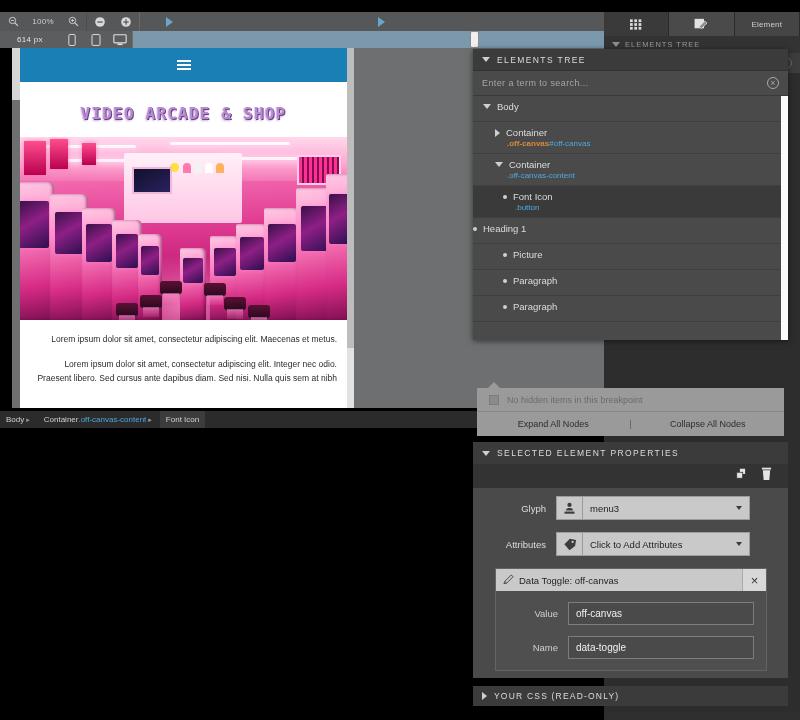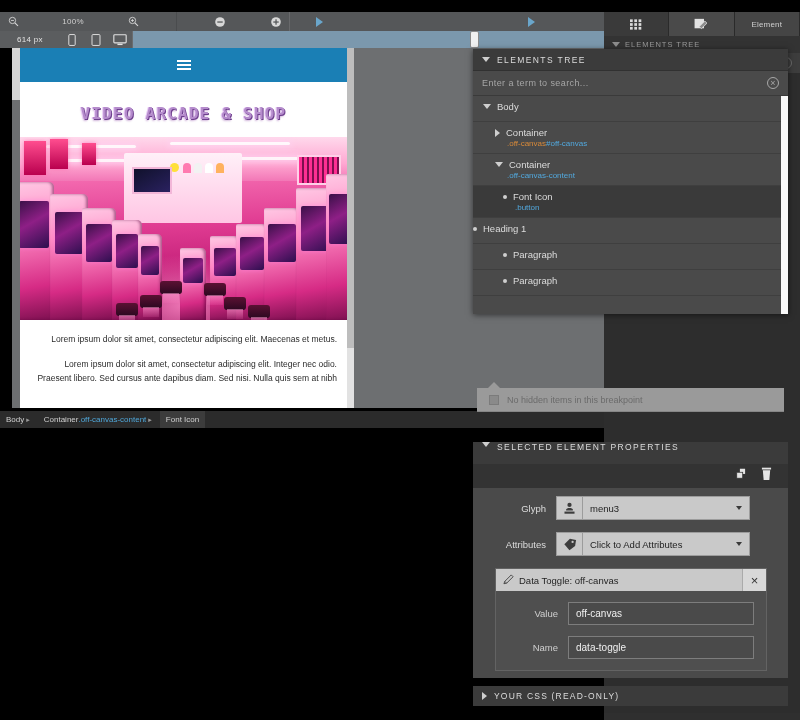--- a/index.html
+++ b/index.html
@@ -9,21 +9,21 @@
     font-family: "Liberation Sans", sans-serif;
     overflow: hidden;
   }
   .app { position: relative; width: 800px; height: 720px; background: #000; }
 
   
   .toolbar {
     position: absolute; left: 0; top: 12px; width: 800px; height: 19px;
     background: #555759; display: flex; align-items: center;
   }
-  .tb-left { display: flex; align-items: center; height: 19px; gap: 30px; }
+  .tb-left { display: flex; align-items: center; height: 19px; }
   .tb-btn {
     width: 26px; height: 19px; display: flex; align-items: center; justify-content: center;
     color: #d8d8d8;
   }
   .zoom-pct {
     font-size: 8px; color: #cfcfcf; width: 34px; text-align: center;
     letter-spacing: .3px;
   }
   .tb-sep { width: 1px; height: 19px; background: #4a4c4e; }
   .tb-track {
@@ -217,21 +217,21 @@
   .tree-list { position: relative; background: #4a4a4a; }
   .tnode {
     position: relative; border-bottom: 1px solid #3f3f3f; padding: 5px 0 5px 0;
     min-height: 26px;
   }
   .tnode.sel { background: #3a3a3a; }
   .tnode .row { display: flex; align-items: center; gap: 6px; }
   .tnode .tag { font-size: 9.5px; color: #dcdcdc; }
   .tnode .meta { font-size: 8px; margin-top: 1px; }
   .c-blue { color: #52a8dd; }
-  .c-orange { color: #d88a3a; }
+  .c-orange { color: #d88a3a; font-weight: bold; }
   .dot { width: 4px; height: 4px; border-radius: 50%; background: #cfcfcf; display:inline-block; }
   .tree-scroll {
     position: absolute; right: 0; top: 0; width: 7px; height: 100%; background: #3a3a3a;
   }
   .tree-scroll i { position:absolute; left:0; top:0; width:7px; height:100%; background:#fafafa; }
 
   
   .tree-popup {
     position: absolute; left: 477px; top: 388px; width: 307px; background: #9a9a9a;
   }
@@ -248,21 +248,21 @@
   .popup-row1 span { font-size: 9px; color: #6b6b6b; }
   .popup-row2 {
     height: 24px; display: flex; align-items: center; font-size: 9px; color: #2d2d2d;
   }
   .popup-row2 .lnk { flex: 1; text-align: center; }
   .popup-row2 .pipe { color: #5c5c5c; }
 
   
   .sep-head {
     position: absolute; left: 473px; width: 315px; height: 22px; background: #3b3b3b;
-    display: flex; gap: 7px; padding-left: 9px;
+    display: flex; align-items: center; gap: 7px; padding-left: 9px;
   }
   #sep-head { top: 442px; }
   .sep-tools {
     position: absolute; left: 473px; top: 464px; width: 315px; height: 24px;
     background: #333; display: flex; align-items: center; justify-content: flex-end;
     gap: 12px; padding-right: 16px;
   }
   .sep-body {
     position: absolute; left: 473px; top: 488px; width: 315px; height: 190px;
     background: #4a4a4a; padding-top: 7px;
@@ -568,20 +568,26 @@
         </div>
       </div>
 
       <div class="tnode" style="">
         <div class="row">
           <span class="dot"></span>
           <span class="tag">Heading 1</span>
         </div>
       </div>
 
+      <div class="tnode" style="padding-left:30px">
+        <div class="row">
+          <span class="dot"></span>
+          <span class="tag">Picture</span>
+        </div>
+      </div>
 
       <div class="tnode" style="padding-left:30px">
         <div class="row">
           <span class="dot"></span>
           <span class="tag">Paragraph</span>
         </div>
       </div>
 
       <div class="tnode" style="padding-left:30px">
         <div class="row">
@@ -595,20 +601,25 @@
           <i></i>
         </div>
     </div>
   </div>
 
   <div class="tree-popup">
     <div class="popup-arrow"></div>
     <div class="popup-row1">
       <span class="chk"></span>
       <span>No hidden items in this breakpoint</span>
+    </div>
+    <div class="popup-row2">
+      <span class="lnk">Expand All Nodes</span>
+      <span class="pipe">|</span>
+      <span class="lnk">Collapse All Nodes</span>
     </div>
   </div>
 
   <div class="sep-head" id="sep-head">
     <div class="tri-down"></div>
     <div class="panel-head-title">SELECTED ELEMENT PROPERTIES</div>
   </div>
 
   <div class="sep-tools">
     <div>

